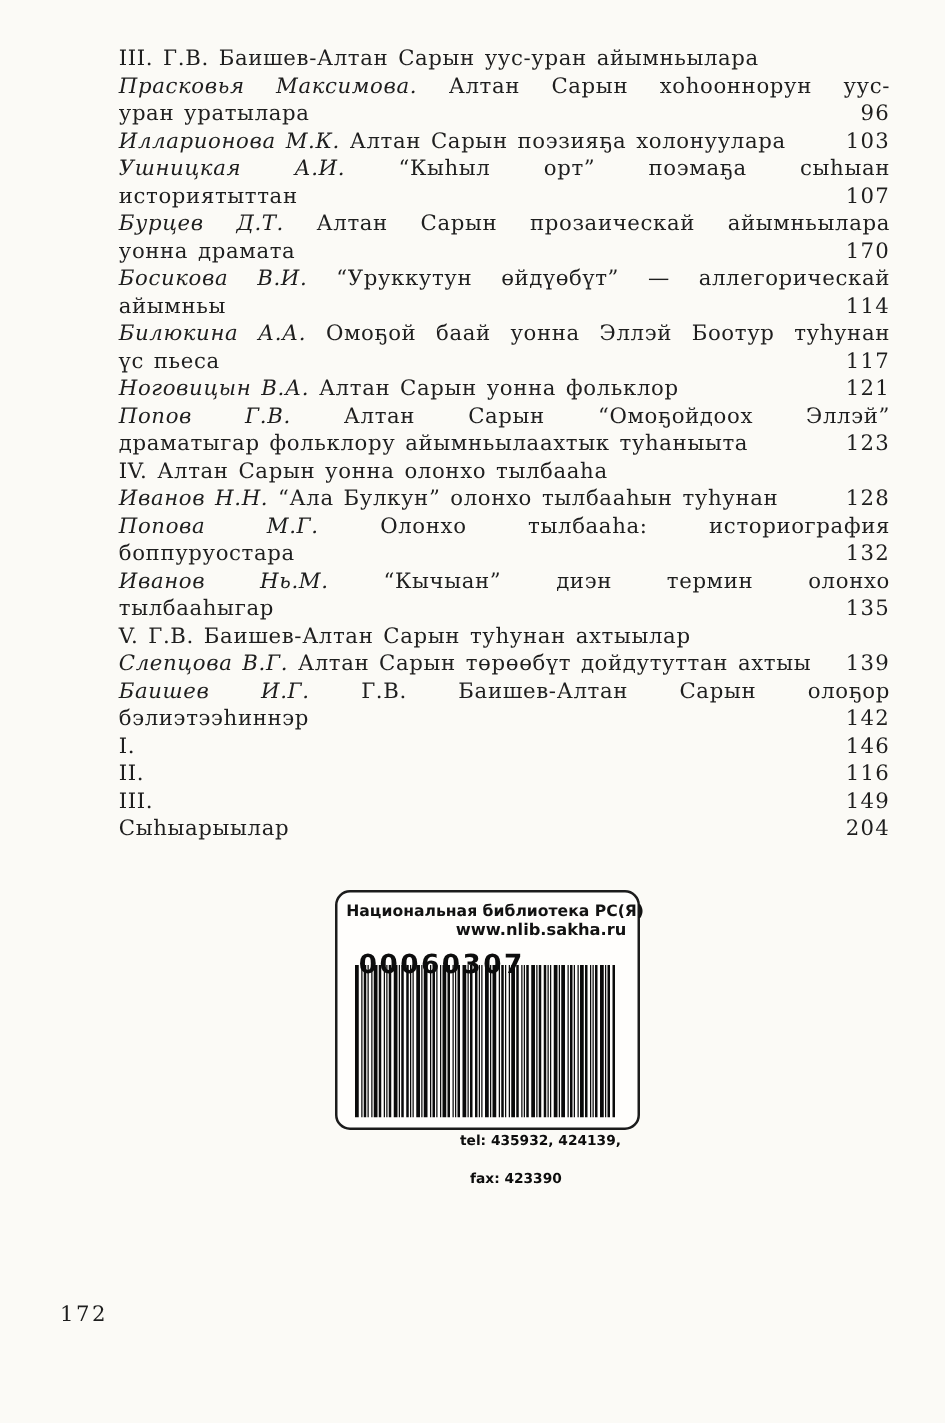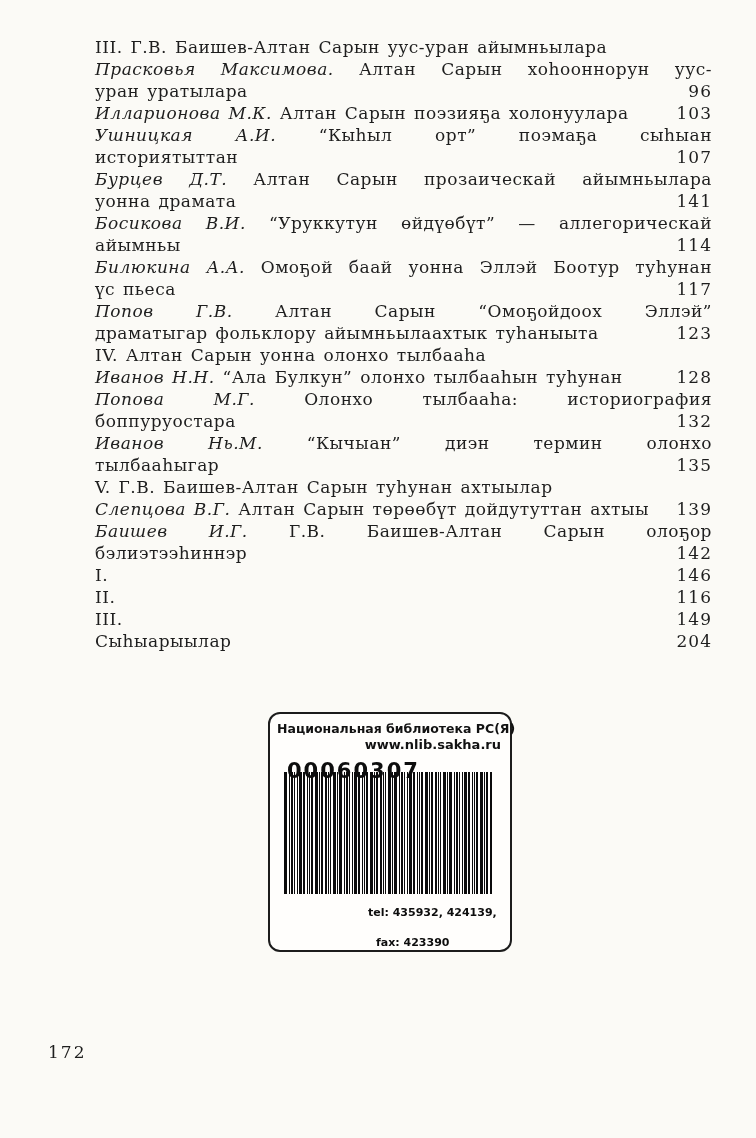--- a/index.html
+++ b/index.html
@@ -46,21 +46,21 @@
     text-align: justify;
     text-align-last: justify;
   }
   .toc-row.center {
     white-space: nowrap;
   }
   
   .lib-label {
     position: absolute;
     left: 268px; top: 712px;
-    width: 244px; height: 240px;
+    width: 244px; height: 192px;
     background: #fffefc;
     border: 2px solid #1c1c1c;
     border-radius: 12px;
     font-family: "DejaVu Sans", "Liberation Sans", sans-serif;
     font-weight: bold;
     box-sizing: border-box;
   }
   .lbl-title {
     font-size: 12.5px;
     padding: 7px 6px 0 7px;
@@ -122,29 +122,30 @@
       </div>
       <div class="toc-row"><span class="txt"><span>уран уратылара</span></span><span class="pg">96</span></div>
       <div class="toc-row"><span class="txt"><i>Илларионова М.К.</i><span> Алтан Сарын поэзияҕа холонуулара</span></span><span class="pg">103</span></div>
       <div class="toc-row justify">
         <span class="txt"><i>Ушницкая А.И.</i><span> “Кыһыл орт” поэмаҕа сыһыан</span></span>
       </div>
       <div class="toc-row"><span class="txt"><span>историятыттан</span></span><span class="pg">107</span></div>
       <div class="toc-row justify">
         <span class="txt"><i>Бурцев Д.Т.</i><span> Алтан Сарын прозаическай айымньылара</span></span>
       </div>
-      <div class="toc-row"><span class="txt"><span>уонна драмата</span></span><span class="pg">141</span></div>
+      <div class="toc-row"><span class="txt"><span>уонна драмата</span></span><span class="pg">170</span></div>
       <div class="toc-row justify">
         <span class="txt"><i>Босикова В.И.</i><span> “Уруккутун өйдүөбүт” — аллегорическай</span></span>
       </div>
       <div class="toc-row"><span class="txt"><span>айымньы</span></span><span class="pg">114</span></div>
       <div class="toc-row justify">
         <span class="txt"><i>Билюкина А.А.</i><span> Омоҕой баай уонна Эллэй Боотур туһунан</span></span>
       </div>
       <div class="toc-row"><span class="txt"><span>үс пьеса</span></span><span class="pg">117</span></div>
+      <div class="toc-row"><span class="txt"><i>Ноговицын В.А.</i><span> Алтан Сарын уонна фольклор</span></span><span class="pg">121</span></div>
       <div class="toc-row justify">
         <span class="txt"><i>Попов Г.В.</i><span> Алтан Сарын “Омоҕойдоох Эллэй”</span></span>
       </div>
       <div class="toc-row"><span class="txt"><span>драматыгар фольклору айымньылаахтык туһаныыта</span></span><span class="pg">123</span></div>
       <div class="toc-row center"><span class="txt"><span>IV. Алтан Сарын уонна олонхо тылбааһа</span></span></div>
       <div class="toc-row"><span class="txt"><i>Иванов Н.Н.</i><span> “Ала Булкун” олонхо тылбааһын туһунан</span></span><span class="pg">128</span></div>
       <div class="toc-row justify">
         <span class="txt"><i>Попова М.Г.</i><span> Олонхо тылбааһа: историография</span></span>
       </div>
       <div class="toc-row"><span class="txt"><span>боппуруостара</span></span><span class="pg">132</span></div>

